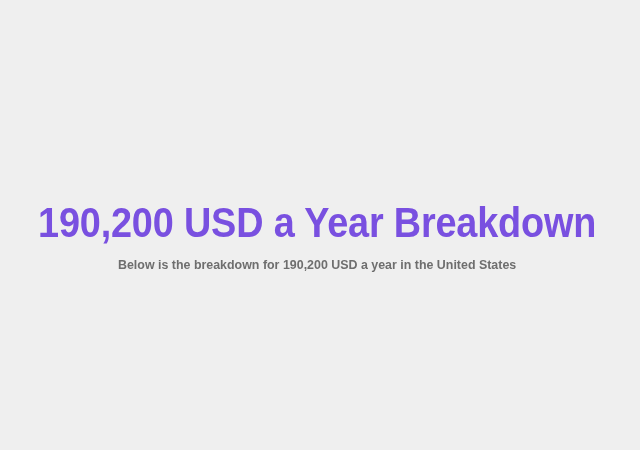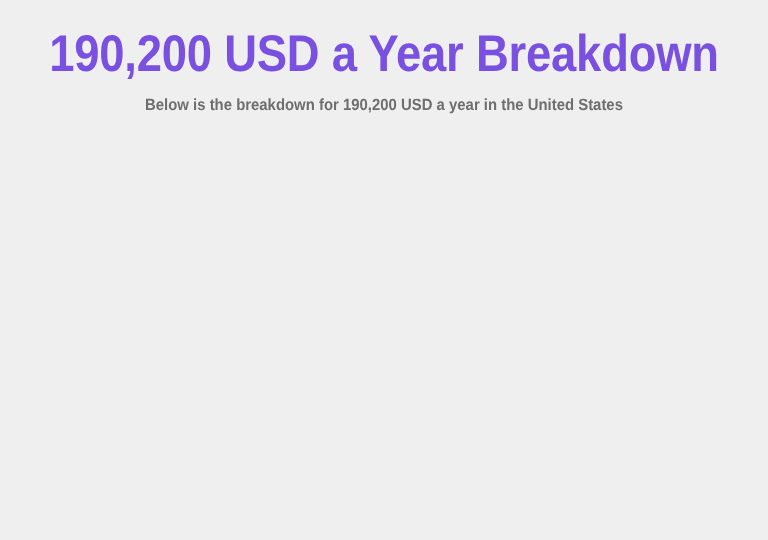--- a/index.html
+++ b/index.html
@@ -14,21 +14,21 @@
     overflow: hidden;
   }
 
   .page {
     position: relative;
     width: 640px;
     height: 450px;
     background: #efefef;
     box-sizing: border-box;
     display: flex;
-    flex-direction: column;
+    flex-direction: row;
     align-items: center;
   }
 
   
   .header {
     width: 100%;
     text-align: center;
     padding-top: 22px;
   }
 

